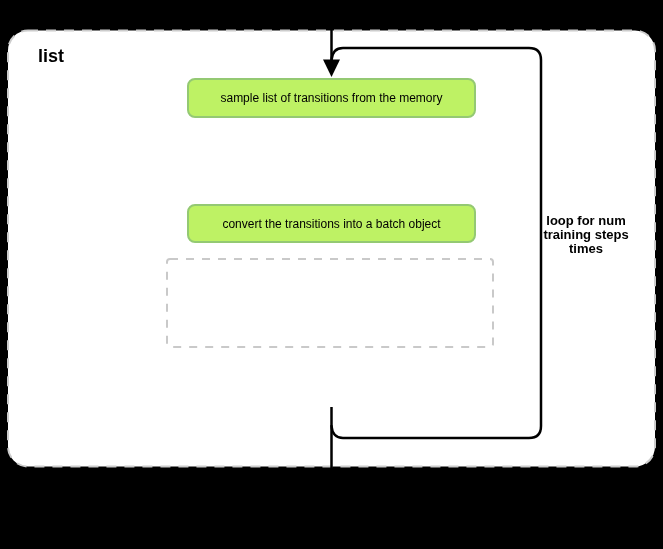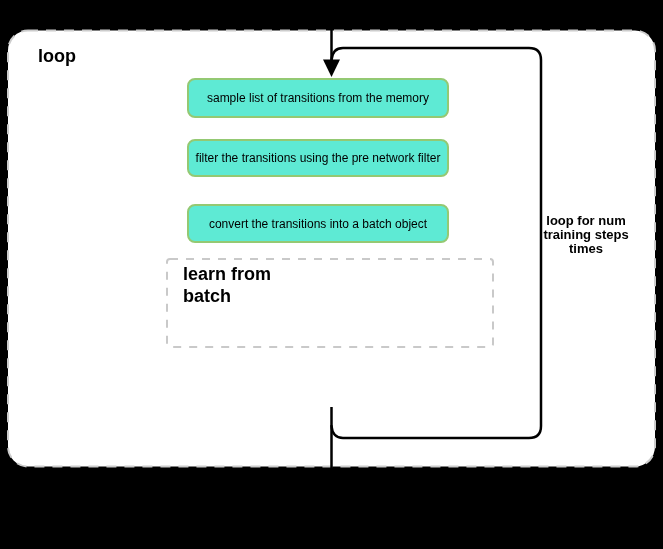--- a/index.html
+++ b/index.html
@@ -41,23 +41,23 @@
     position: absolute;
     left: 38px;
     top: 46px;
     font-size: 18px;
     font-weight: bold;
     line-height: 20px;
   }
   .step {
     position: absolute;
     left: 187px;
-    width: 262px;
+    width: 289px;
     box-sizing: border-box;
-    background: #5eead4;
+    background: #bef264;
     border: 2.5px solid #94c973;
     border-radius: 8px;
     display: flex;
     align-items: center;
     justify-content: center;
     font-size: 12px;
     text-align: center;
   }
   .s1 { top: 78px;  height: 40px; }
   .s2 { top: 139px; height: 38px; }
@@ -90,26 +90,24 @@
 
   <svg class="shapes" width="663" height="549" viewBox="0 0 663 549">
     <rect class="container-rect" x="8" y="30.5" width="647" height="436" rx="20"></rect>
     <rect class="subbox-rect" x="167" y="259" width="326" height="88" rx="3"></rect>
     <path class="loop-line" d="M 331.5 60 C 332.2 52 335.5 48 343 48 L 529 48 Q 541 48 541 60 L 541 426 Q 541 438 529 438 L 343 438 C 335.5 438 332.2 434 331.5 426"></path>
     <line class="flow-line" x1="331.5" y1="0" x2="331.5" y2="61"></line>
     <path class="arrow-head" d="M 331.5 77 L 323 59.5 L 340 59.5 Z"></path>
     <line class="flow-line" x1="331.5" y1="407" x2="331.5" y2="472"></line>
   </svg>
 
-  <div class="train-label">loop</div>
+  <div class="train-label">list</div>
 
   <div class="step s1">sample list of transitions from the memory</div>
 
-  <div class="step s2">filter the transitions using the pre network filter</div>
 
   <div class="step s3">convert the transitions into a batch object</div>
 
-  <div class="subprocess-label">learn from batch</div>
 
 
   <div class="loop-label">loop for num training steps times</div>
 
 </div>
 
 </body></html>

